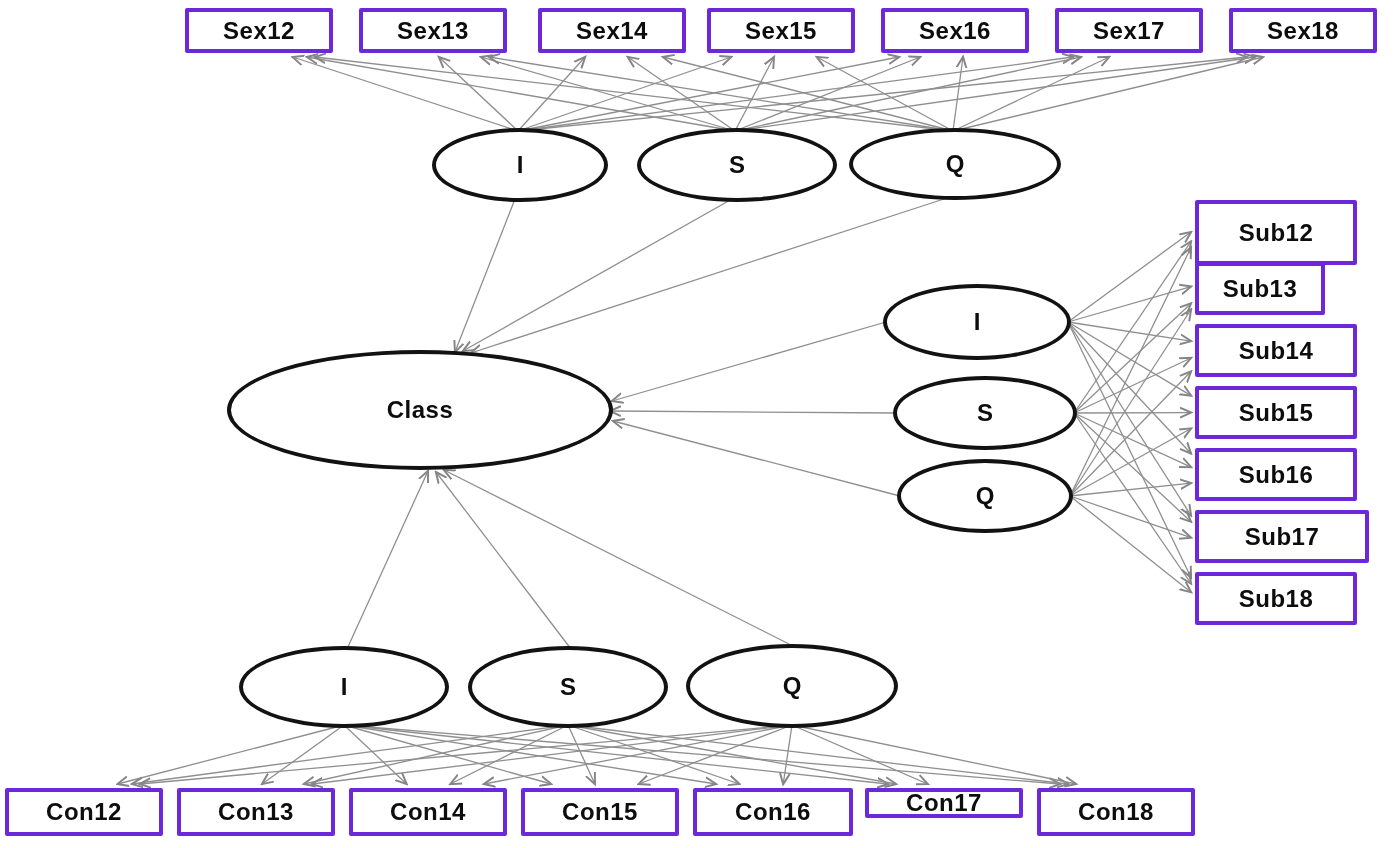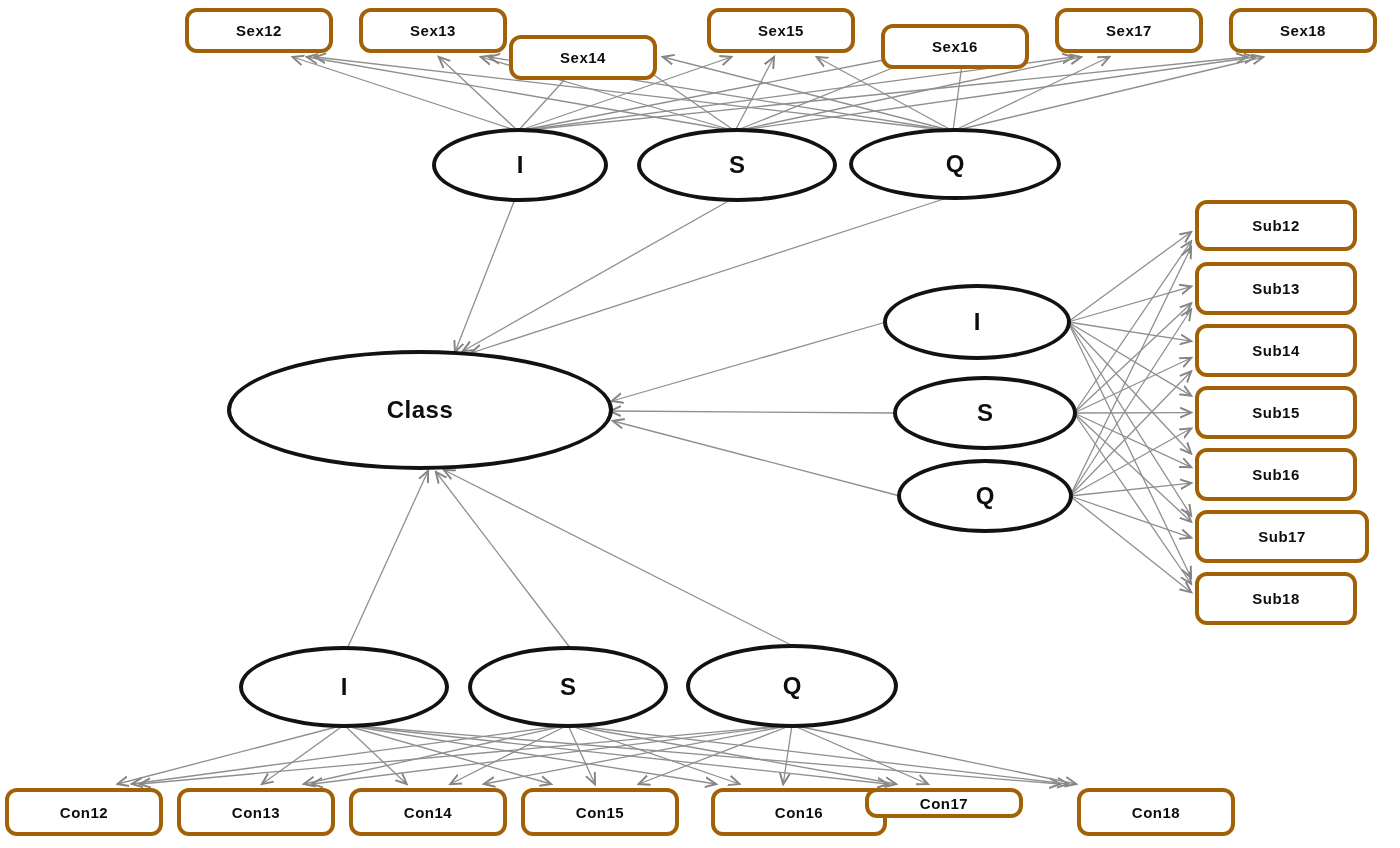--- a/index.html
+++ b/index.html
@@ -4,21 +4,21 @@
 <style>
   html,body{margin:0;padding:0;}
   body{
     width:1400px;height:848px;position:relative;background:#ffffff;
     font-family:"Liberation Sans",sans-serif;overflow:hidden;
   }
   #arrows{position:absolute;left:0;top:0;z-index:1;}
   .node{position:absolute;box-sizing:border-box;background:#ffffff;
     display:flex;align-items:center;justify-content:center;
     font-weight:bold;color:#0d0d0d;z-index:2;}
-  .rect-node{border:4px solid #a16207;border-radius:12px;font-size:15px;letter-spacing:0.5px;}
+  .rect-node{border:4px solid #6d28d9;border-radius:2px;font-size:24px;letter-spacing:0.5px;}
   .ellipse-node{border:4px solid #121212;border-radius:50%;font-size:24px;}
   .class-node{font-size:24px;letter-spacing:0.5px;}
 </style>
 </head>
 <body>
 
 <svg id="arrows" width="1400" height="848" viewBox="0 0 1400 848" xmlns="http://www.w3.org/2000/svg">
   <defs>
     <marker id="arrowhead" viewBox="0 0 10 10" refX="8.4" refY="5" orient="auto" markerUnits="userSpaceOnUse" markerWidth="13" markerHeight="13">
       <path d="M0,1.2 L8.6,5 L0,8.8" fill="none" stroke="#858585" stroke-width="1.5"></path>
@@ -95,47 +95,47 @@
       <line x1="792" y1="725" x2="638.72" y2="784" stroke="#8f8f8f" stroke-width="1.3" marker-end="url(#arrowhead)"></line>
       <line x1="792" y1="725" x2="783.2" y2="784" stroke="#8f8f8f" stroke-width="1.3" marker-end="url(#arrowhead)"></line>
       <line x1="792" y1="725" x2="927.68" y2="784" stroke="#8f8f8f" stroke-width="1.3" marker-end="url(#arrowhead)"></line>
       <line x1="792" y1="725" x2="1076" y2="784" stroke="#8f8f8f" stroke-width="1.3" marker-end="url(#arrowhead)"></line>
       <line x1="795" y1="647" x2="444" y2="470" stroke="#8f8f8f" stroke-width="1.3" marker-end="url(#arrowhead)"></line>
     </g>
 </svg>
 
 <div class="node rect-node" style="left: 185px; top: 8px; width: 148px; height: 45px;">Sex12</div>
 <div class="node rect-node" style="left: 359px; top: 8px; width: 148px; height: 45px;">Sex13</div>
-<div class="node rect-node" style="left: 509px; top: 8px; width: 148px; height: 45px; margin-top: 27px;">Sex14</div>
+<div class="node rect-node" style="left: 538px; top: 8px; width: 148px; height: 45px;">Sex14</div>
 <div class="node rect-node" style="left: 707px; top: 8px; width: 148px; height: 45px;">Sex15</div>
-<div class="node rect-node" style="left: 881px; top: 8px; width: 148px; height: 45px; margin-top: 16px;">Sex16</div>
+<div class="node rect-node" style="left: 881px; top: 8px; width: 148px; height: 45px;">Sex16</div>
 <div class="node rect-node" style="left: 1055px; top: 8px; width: 148px; height: 45px;">Sex17</div>
 <div class="node rect-node" style="left: 1229px; top: 8px; width: 148px; height: 45px;">Sex18</div>
 
 <div class="node ellipse-node" style="left: 432px; top: 128px; width: 176px; height: 74px;">I</div>
 <div class="node ellipse-node" style="left: 637px; top: 128px; width: 200px; height: 74px;">S</div>
 <div class="node ellipse-node" style="left: 849px; top: 128px; width: 212px; height: 72px;">Q</div>
 
 <div class="node ellipse-node class-node" style="left: 227px; top: 350px; width: 386px; height: 120px;">Class</div>
 
 <div class="node ellipse-node" style="left: 883px; top: 284px; width: 188px; height: 76px;">I</div>
 <div class="node ellipse-node" style="left: 893px; top: 376px; width: 184px; height: 74px;">S</div>
 <div class="node ellipse-node" style="left: 897px; top: 459px; width: 176px; height: 74px;">Q</div>
 
-<div class="node rect-node" style="left: 1195px; top: 200px; width: 162px; height: 51px;">Sub12</div>
-<div class="node rect-node" style="left: 1195px; top: 262px; width: 162px; height: 53px; text-align: center;">Sub13</div>
+<div class="node rect-node" style="left: 1195px; top: 200px; width: 162px; height: 65px;">Sub12</div>
+<div class="node rect-node" style="left: 1195px; top: 262px; width: 130px; height: 53px; text-align: center;">Sub13</div>
 <div class="node rect-node" style="left: 1195px; top: 324px; width: 162px; height: 53px;">Sub14</div>
 <div class="node rect-node" style="left: 1195px; top: 386px; width: 162px; height: 53px;">Sub15</div>
 <div class="node rect-node" style="left: 1195px; top: 448px; width: 162px; height: 53px;">Sub16</div>
 <div class="node rect-node" style="left: 1195px; top: 510px; width: 174px; height: 53px;">Sub17</div>
 <div class="node rect-node" style="left: 1195px; top: 572px; width: 162px; height: 53px;">Sub18</div>
 
 <div class="node ellipse-node" style="left: 239px; top: 646px; width: 210px; height: 82px;">I</div>
 <div class="node ellipse-node" style="left: 468px; top: 646px; width: 200px; height: 82px;">S</div>
 <div class="node ellipse-node" style="left: 686px; top: 644px; width: 212px; height: 84px;">Q</div>
 
 <div class="node rect-node" style="left: 5px; top: 788px; width: 158px; height: 48px; text-align: center;">Con12</div>
 <div class="node rect-node" style="left: 177px; top: 788px; width: 158px; height: 48px;">Con13</div>
 <div class="node rect-node" style="left: 349px; top: 788px; width: 158px; height: 48px;">Con14</div>
 <div class="node rect-node" style="left: 521px; top: 788px; width: 158px; height: 48px; text-align: center;">Con15</div>
-<div class="node rect-node" style="left: 711px; top: 788px; width: 176px; height: 48px;">Con16</div>
+<div class="node rect-node" style="left: 693px; top: 788px; width: 160px; height: 48px;">Con16</div>
 <div class="node rect-node" style="left: 865px; top: 788px; width: 158px; height: 30px;">Con17</div>
-<div class="node rect-node" style="left: 1037px; top: 788px; width: 158px; height: 48px; margin-left: 40px;">Con18</div>
+<div class="node rect-node" style="left: 1037px; top: 788px; width: 158px; height: 48px;">Con18</div>
 
 </body></html>

